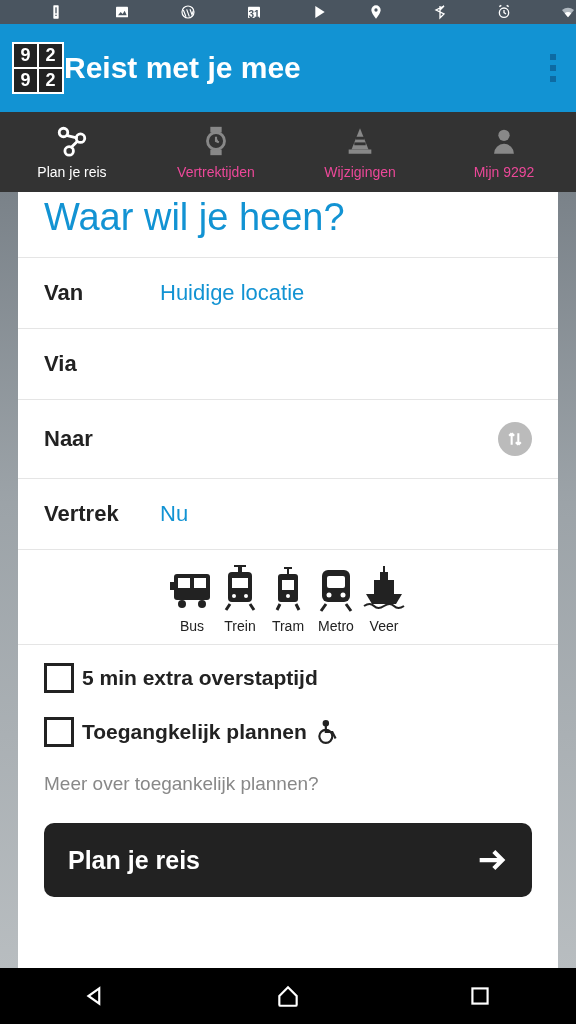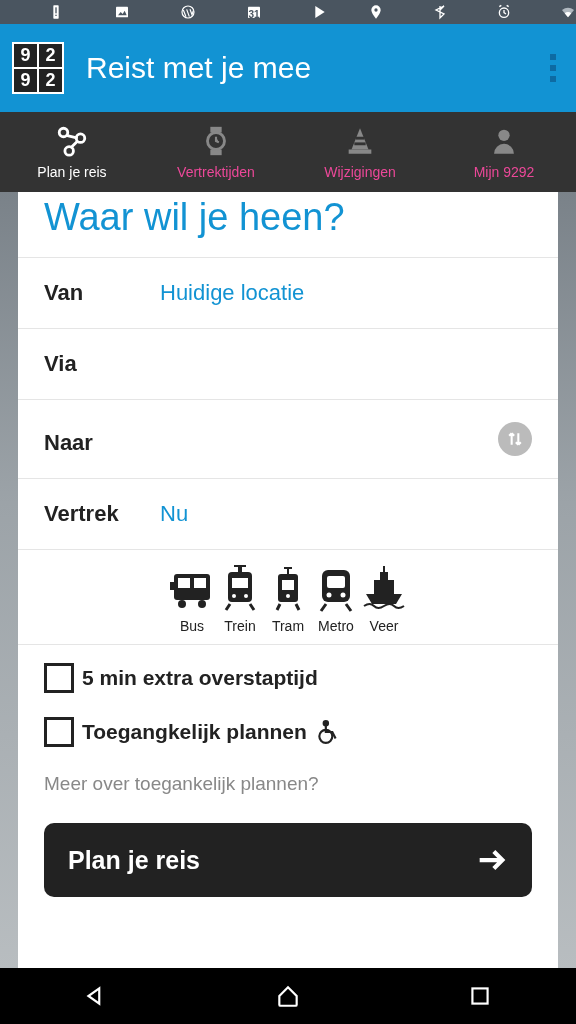--- a/index.html
+++ b/index.html
@@ -4,30 +4,30 @@
   <style>
     * { margin:0; padding:0; box-sizing:border-box; font-family:-apple-system,Arial,sans-serif; }
     body { width:576px; height:1024px; background:#888; position:relative; overflow:hidden; }
     .status-bar { height:24px; background:#4a5560; display:flex; align-items:center; padding:0 8px; color:#fff; font-size:14px; }
     .status-left { display:flex; gap:10px; align-items:center; }
     .status-right { margin-left:auto; display:flex; gap:8px; align-items:center; }
     .status-icon { width:16px; height:16px; display:inline-flex; justify-content:center;margin-left:40px; }
     .app-bar { height:88px; background:#1293d3; display:flex; align-items:center; padding:0 12px; }
     .logo { width:52px; height:52px; background:#fff; display:grid; grid-template-columns:1fr 1fr; grid-template-rows:1fr 1fr; gap:2px; padding:2px; }
     .logo span { background:#222; color:#fff; display:flex; align-items:center; justify-content:center; font-weight:bold; font-size:18px; }
-    .app-title { color:#fff; font-size:30px; font-weight:400; margin-left:22px; }
+    .app-title { color:#fff; font-size:30px; font-weight:700; margin-left:0; }
     .more-dots { margin-left:auto; display:flex; flex-direction:column; gap:5px; padding-right:8px; }
     .more-dots span { width:6px; height:6px; background:#0d6ba3; }
     .tab-bar { height:80px; background:#333; display:flex; }
     .tab { flex:1; display:flex; flex-direction:column; align-items:center; justify-content:center; gap:6px; color:#ec4899; }
     .tab.active { color:#fff; }
     .tab-label { font-size:14px; }
     .content { position:absolute; top:192px; left:18px; right:18px; bottom:56px; background:#fff; overflow:hidden; }
     .heading { color:#1293d3; font-size:38px; font-weight:400; padding:4px 26px 18px; }
-    .field-row { display:flex; align-items:flex-end; padding:22px 26px; border-top:1px solid #e5e5e5; }
+    .field-row { display:flex; align-items:center; padding:22px 26px; border-top:1px solid #e5e5e5; }
     .field-label { font-weight:bold; font-size:22px; width:116px; color:#222; }
     .field-value { font-size:22px; color:#1293d3; }
     .swap-btn { margin-left:auto; width:34px; height:34px; border-radius:50%; background:#bbb; display:flex; align-items:center; justify-content:center; color:#fff; font-size:18px; }
     .transport-row { display:flex; justify-content:center; padding:14px 14px 10px; border-top:1px solid #e5e5e5; }
     .transport { display:flex; flex-direction:column; align-items:center; gap:6px; }
     .transport svg { width:48px; height:48px; }
     .transport-label { font-size:14px; color:#222; }
     .option-row { display:flex; align-items:center; padding:18px 26px; border-top:1px solid #e5e5e5; gap:8px; }
     .checkbox { width:30px; height:30px; border:3px solid #222; }
     .option-label { font-weight:bold; font-size:21px; color:#222; }

